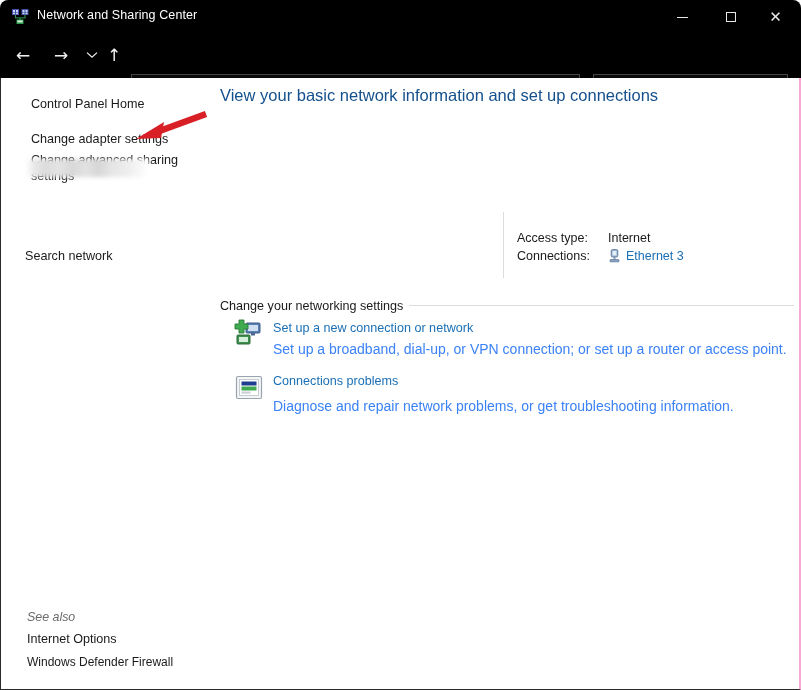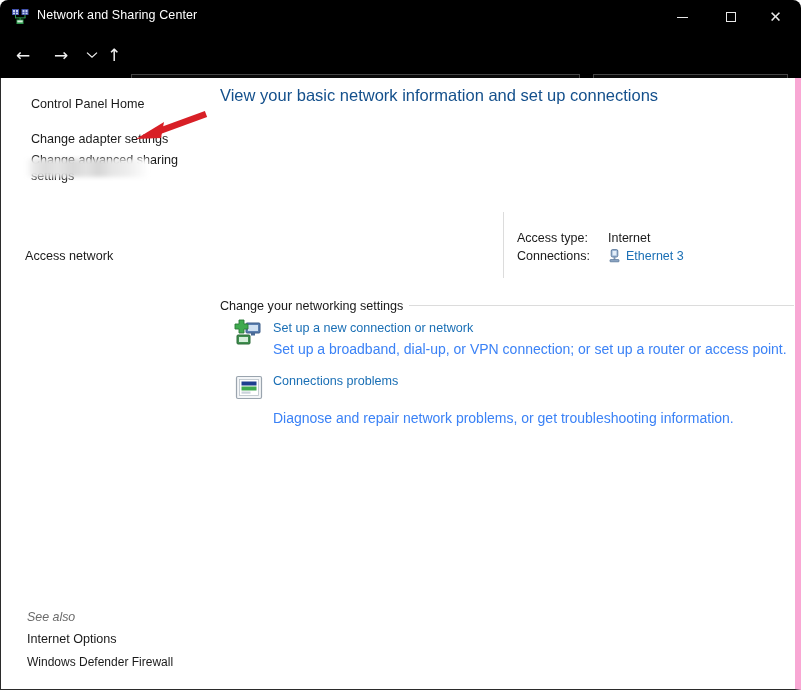--- a/index.html
+++ b/index.html
@@ -177,21 +177,21 @@
     color: #cfcfcf;
   }
 
   
   #content {
     position: absolute;
     left: 0; top: 78px;
     width: 801px; height: 612px;
     background: #ffffff;
     border-left: 1px solid #2b2b2b;
-    border-right: 6px solid #f9a8d4;
+    border-right: 2px solid #f9a8d4;
     border-bottom: 1px solid #2b2b2b;
     box-sizing: border-box;
   }
 
   
   #leftpane {
     position: absolute;
     left: 0; top: 0;
     width: 212px; height: 611px;
   }
@@ -328,21 +328,21 @@
     left: 272px;
     font-size: 14px;
     color: #3b82f6;
     white-space: nowrap;
   }
   #set1-icon { top: 240px; }
   #set1-link { top: 243px; }
   #set1-desc { top: 263px; }
   #set2-icon { top: 294px; }
   #set2-link { top: 296px; }
-  #set2-desc { top: 332px; text-align: center; }
+  #set2-desc { top: 320px; text-align: center; }
 
   
   #annotation-arrow {
     position: absolute;
     left: 128px; top: 110px;
     width: 90px; height: 40px;
     pointer-events: none;
   }
 </style>
 </head>
@@ -468,21 +468,21 @@
       <div id="page-heading">View your basic network information and set up connections</div>
 
 
       <div class="section-head" id="head-settings">
         <div class="sh-rule"></div>
         <span class="sh-text">Change your networking settings</span>
       </div>
     </div>
 
     <div id="net-name-blur"></div>
-    <div id="net-type">Access network</div>
+    <div id="net-type">Search network</div>
     <div id="net-divider"></div>
 
     <div class="info-label" id="lbl-access">Access type:</div>
     <div class="info-label" id="val-access">Internet</div>
     <div class="info-label" id="lbl-connections">Connections:</div>
     <span id="conn-icon">
       <svg width="13" height="14" viewBox="0 0 13 14">
         <rect x="3.2" y="0.6" width="6.6" height="7.4" rx="1.4" fill="#9fb8d6" stroke="#4a6a8f" stroke-width="0.8"></rect>
         <rect x="4.6" y="2" width="3.8" height="4.4" fill="#e4eef8"></rect>
         <rect x="5.6" y="8" width="1.8" height="2.6" fill="#7d96b3"></rect>

